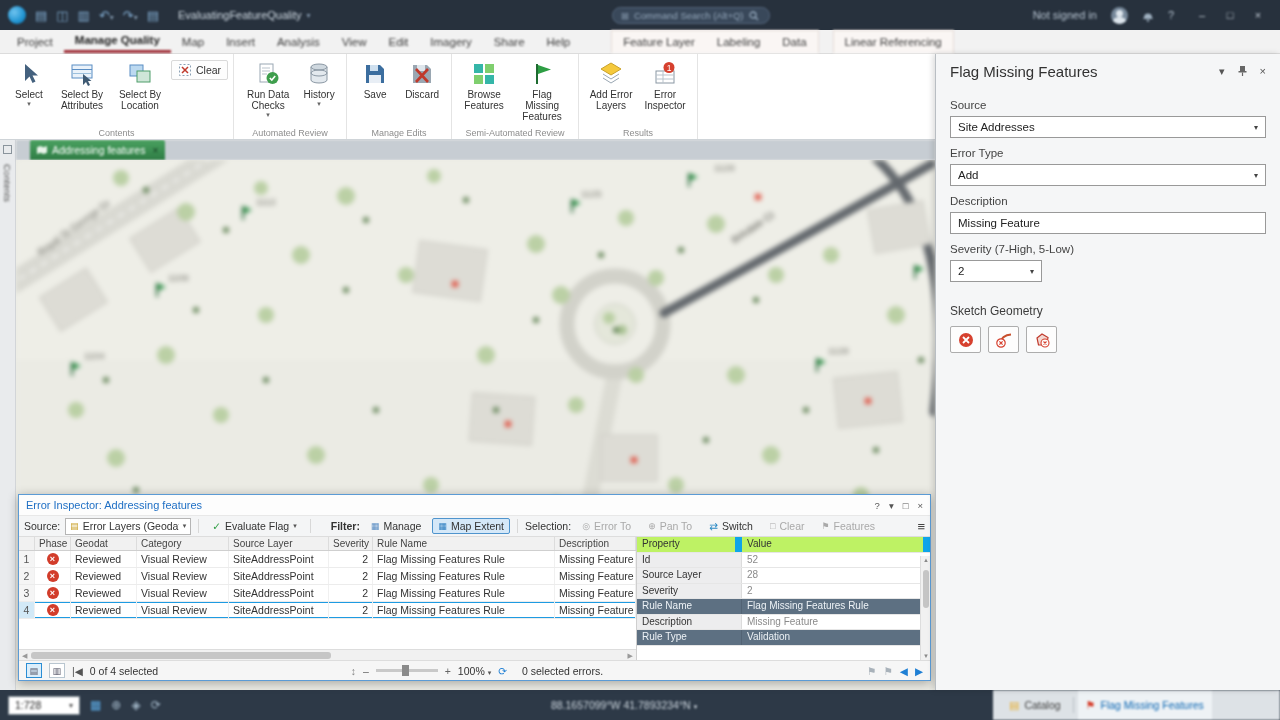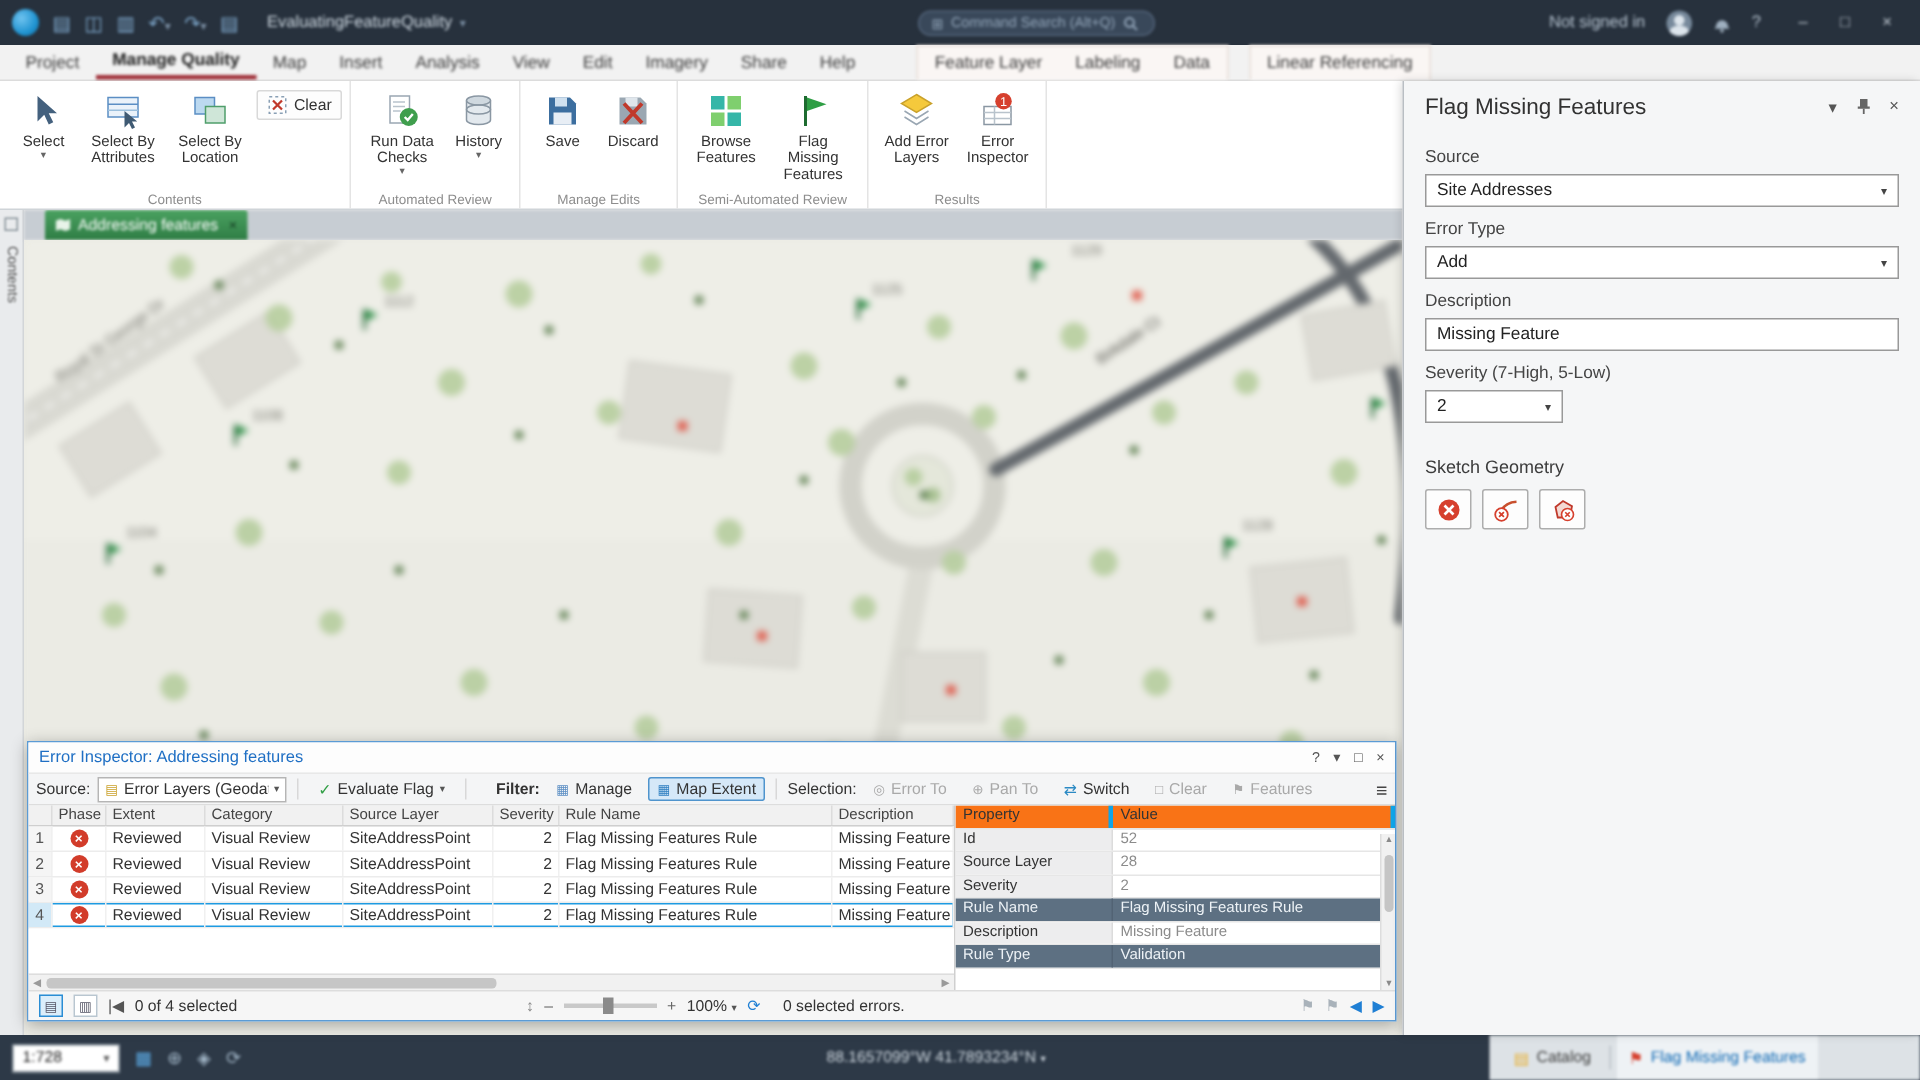--- a/index.html
+++ b/index.html
@@ -86,21 +86,21 @@
   .hscroll .thumb { position:absolute; left:12px; top:2px; width:300px; height:7px; background:#c6c6c6; border-radius:3px; }
   .ei-details { flex:1; display:flex; flex-direction:column; min-width:0; position:relative; }
   .dtabs { height:19px; border-bottom:1px solid #c9c9c9; display:flex; align-items:flex-end; padding-left:8px; background:#f7f7f7; }
   .dtab { padding:1px 10px 2px; background:#fff; border:1px solid #c9c9c9; border-bottom:1px solid #fff; margin-bottom:-1px; font-size:10.5px; }
   .dgrid { flex:1; overflow:hidden; position:relative; }
   .dr { display:grid; grid-template-columns:105px 1fr; height:15.5px; border-bottom:1px solid #e6e6e6; font-size:10px; }
   .dr div { padding:1px 5px; overflow:hidden; white-space:nowrap; }
   .dr .p { background:#ededee; border-right:1px solid #dcdcdc; color:#333; }
   .dr .v { color:#8b8b8b; }
   .dr.head { background:#d9d9d9; }
-  .dr.head div { background:#f97316; color:#333; border-right:3px solid #0ea5e9; }
+  .dr.head div { background:#bef264; color:#333; border-right:7px solid #0ea5e9; }
   .dr.hl .p, .dr.hl .v { background:#5d7082; color:#edf2f6; border-right-color:#526374; }
   .vscroll { position:absolute; right:0; top:19px; bottom:0; width:10px; background:#f1f1f1; border-left:1px solid #ddd; }
   .vscroll .thumb { position:absolute; left:1.5px; top:14px; width:6px; height:38px; background:#c5c5c5; border-radius:3px; }
   .vscroll .a { position:absolute; left:0; width:10px; text-align:center; font-size:6px; color:#8a8a8a; }
   .ei-status { height:20px; border-top:1px solid #ddd; background:#f6f6f6; display:flex; align-items:center; padding:0 7px; gap:7px; font-size:10.5px; color:#333; }
   .vt { width:16px; height:15px; border:1px solid #b9c6d0; display:flex; align-items:center; justify-content:center; font-size:9px; color:#556; background:#fff; }
   .vt.on { border-color:#2a8dd4; background:#dbeefb; }
   .slider { width:62px; height:3px; background:#c9c9c9; position:relative; }
   .slider .th { position:absolute; left:26px; top:-4px; width:7px; height:11px; background:#8a8a8a; }
   .blue { color:#1f7fd4; }
@@ -541,21 +541,21 @@
           <span>Features</span>
         </div>
         <span style="margin-left:auto; font-size:13px; color:#444;">≡</span>
       </div>
 
       <div class="ei-main">
         <div class="ei-grid">
           <div class="ghead">
             <div></div>
             <div>Phase</div>
-            <div>Extent</div>
+            <div>Geodat</div>
             <div>Category</div>
             <div>Source Layer</div>
             <div>Severity</div>
             <div>Rule Name</div>
             <div>Description</div>
           </div>
           <div class="gr">
             <div class="gc num">1</div>
             <div class="gc phase">
                 <span class="err-ico">×</span>

